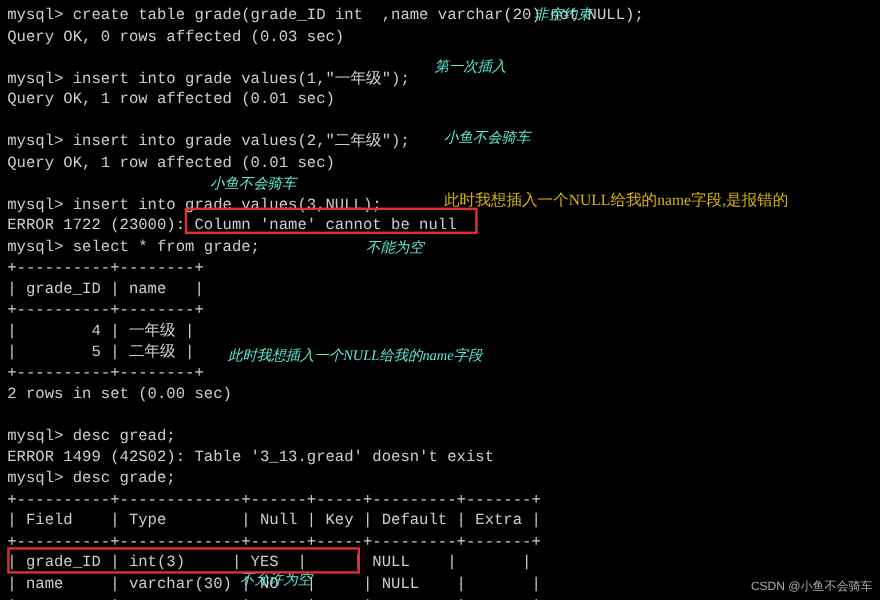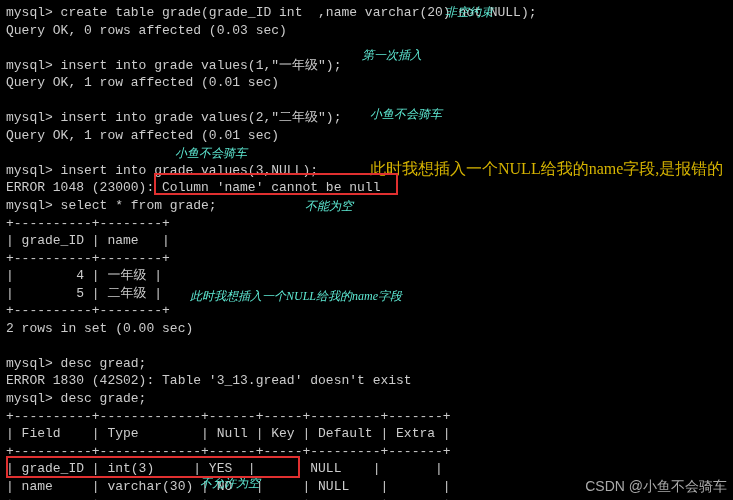--- a/index.html
+++ b/index.html
@@ -11,50 +11,50 @@
     font-size: 13px;
     line-height: 1.35;
     width: 733px;
     height: 500px;
     box-sizing: border-box;
     overflow: hidden;
     position: relative;
   }
   .line { white-space: pre; position: relative; }
   .ann-red { color: #5eead4; font-family: "SimSun","NSimSun",serif; font-size: 12px; font-style: italic; }
-  .ann-yellow { color: #d6b400; font-family: "SimSun","NSimSun",serif; font-size: 16px; }
+  .ann-yellow { color: #d6b400; font-family: "SimSun","NSimSun",serif; font-size: 13px; }
   .abs { position: absolute; }
   .box-red { position: absolute; border: 2px solid #e03030; pointer-events:none; }
-  .watermark { position:absolute; bottom:4px; right:6px; color:#aaa; font-size:14px; font-family:"Microsoft YaHei",sans-serif;}
+  .watermark { position:absolute; bottom:4px; right:6px; color:#aaa; font-size:10px; font-family:"Microsoft YaHei",sans-serif;}
 </style>
 </head>
 <body>
 
 <div class="line">mysql&gt; create table grade(grade_ID int  ,name varchar(20) not NULL);</div>
 <div class="line">Query OK, 0 rows affected (0.03 sec)</div>
 <div class="line">&nbsp;</div>
 <div class="line">mysql&gt; insert into grade values(1,"一年级");</div>
 <div class="line">Query OK, 1 row affected (0.01 sec)</div>
 <div class="line">&nbsp;</div>
 <div class="line">mysql&gt; insert into grade values(2,"二年级");</div>
 <div class="line">Query OK, 1 row affected (0.01 sec)</div>
 <div class="line">&nbsp;</div>
 <div class="line">mysql&gt; insert into grade values(3,NULL);</div>
-<div class="line">ERROR 1048 (23000): Column 'name' cannot be null</div>
+<div class="line">ERROR 1722 (23000): Column 'name' cannot be null</div>
 <div class="line">mysql&gt; select * from grade;</div>
 <div class="line">+----------+--------+</div>
 <div class="line">| grade_ID | name   |</div>
 <div class="line">+----------+--------+</div>
 <div class="line">|        4 | 一年级 |</div>
 <div class="line">|        5 | 二年级 |</div>
 <div class="line">+----------+--------+</div>
 <div class="line">2 rows in set (0.00 sec)</div>
 <div class="line">&nbsp;</div>
 <div class="line">mysql&gt; desc gread;</div>
-<div class="line">ERROR 1830 (42S02): Table '3_13.gread' doesn't exist</div>
+<div class="line">ERROR 1499 (42S02): Table '3_13.gread' doesn't exist</div>
 <div class="line">mysql&gt; desc grade;</div>
 <div class="line">+----------+-------------+------+-----+---------+-------+</div>
 <div class="line">| Field    | Type        | Null | Key | Default | Extra |</div>
 <div class="line">+----------+-------------+------+-----+---------+-------+</div>
 <div class="line">| grade_ID | int(3)     | YES  |     | NULL    |       |</div>
 <div class="line">| name     | varchar(30) | NO   |     | NULL    |       |</div>
 <div class="line">+----------+-------------+------+-----+---------+-------+</div>
 
 <span class="abs ann-red" style="top:4px; left:445px;">非空约束</span>
 <span class="abs ann-red" style="top:47px; left:362px;">第一次插入</span>

